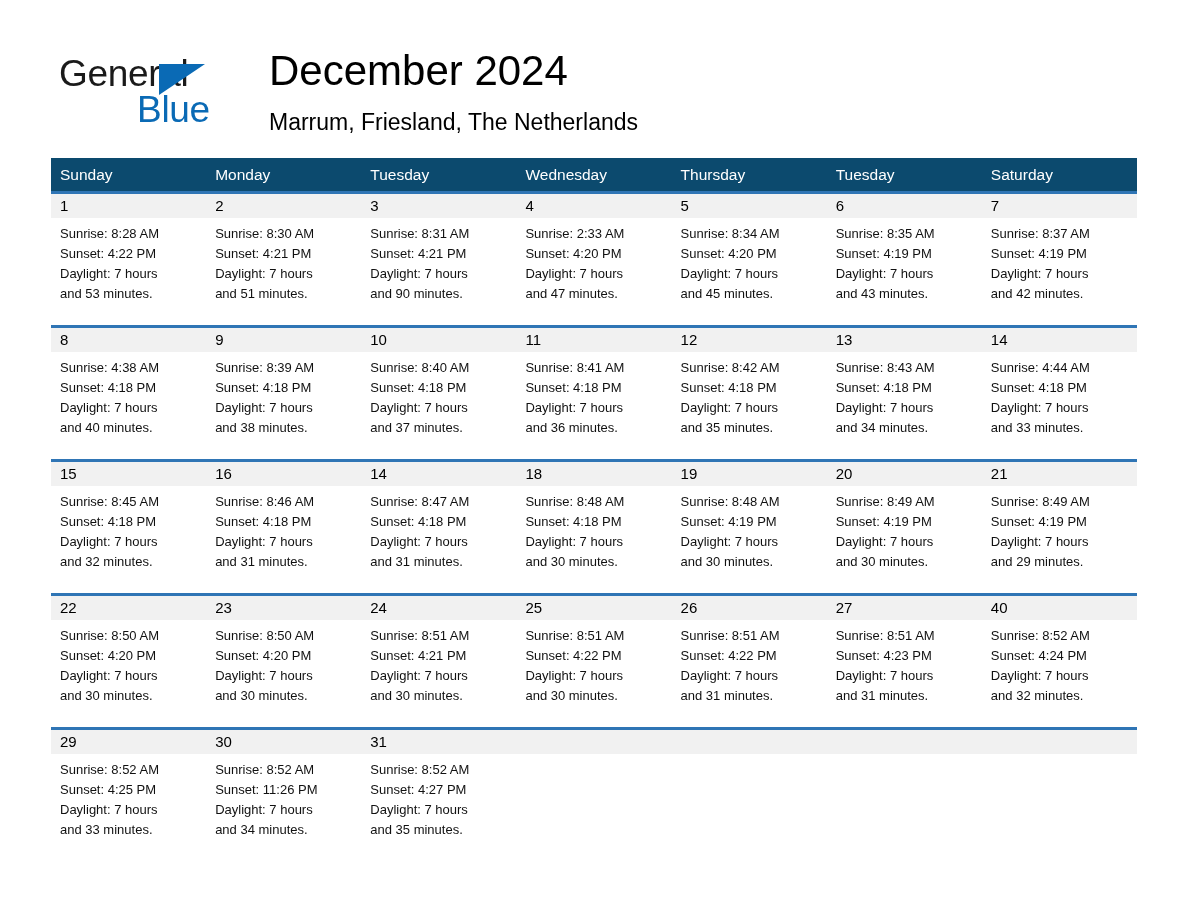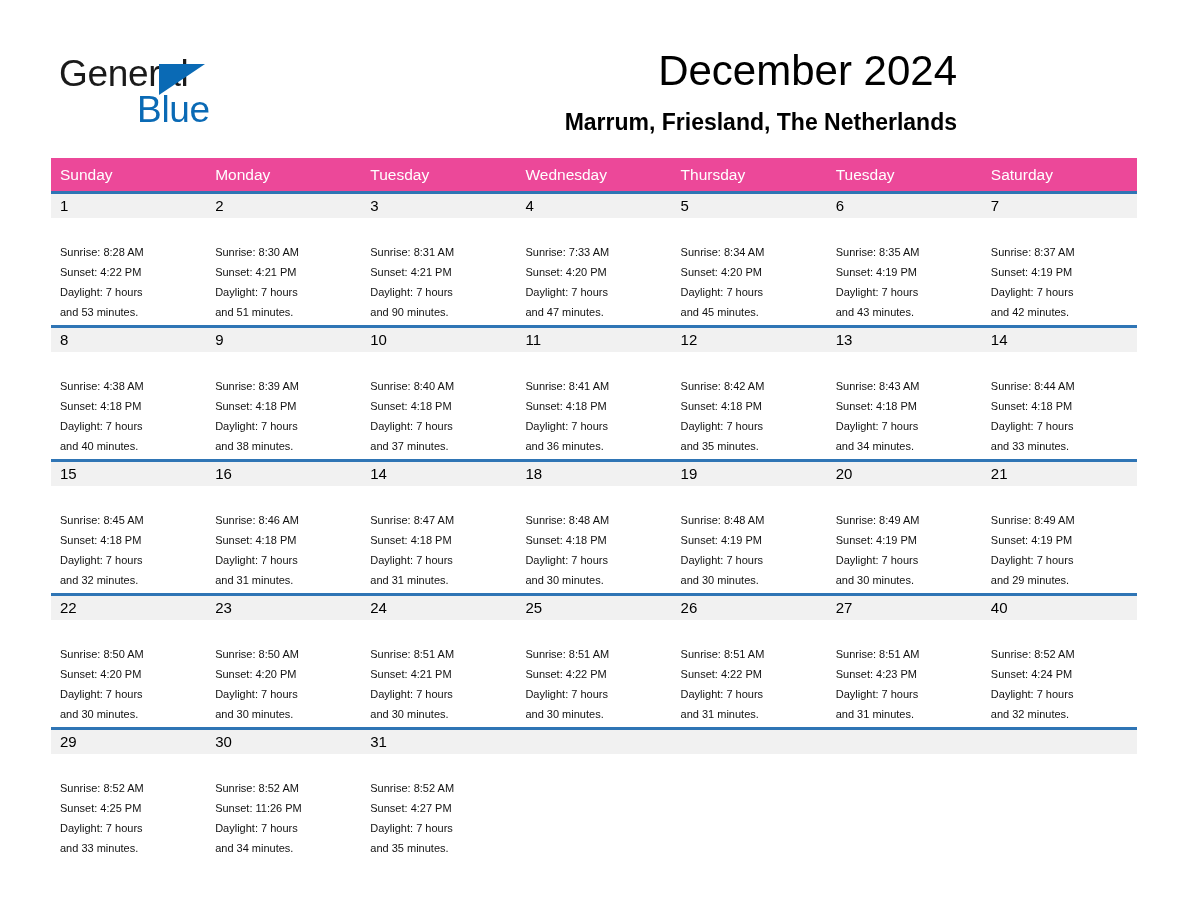--- a/index.html
+++ b/index.html
@@ -64,52 +64,52 @@
     font-size: 37px;
     letter-spacing: -0.3px;
     color: #0a6ab5;
     font-weight: 400;
     line-height: 44px;
     white-space: nowrap;
   }
 
   .title-block {
     position: absolute;
-    right: 16px;
+    right: 4px;
     top: 0px;
-    text-align: right;
+    text-align: left;
     width: 700px;
   }
   .month-title {
     font-size: 42px;
     font-weight: 400;
     line-height: 54px;
     color: #000000;
     white-space: nowrap;
   }
   .location {
     margin-top: 10px;
     font-size: 23px;
-    font-weight: 700;
+    font-weight: 400;
     line-height: 28px;
     color: #000000;
     white-space: nowrap;
   }
 
   
   .calendar {
     position: absolute;
     left: 51px;
     top: 158px;
     width: 1086px;
     border-collapse: collapse;
     table-layout: fixed;
   }
   .calendar th {
-    background: #ec4899;
+    background: #0c4a6e;
     color: #ffffff;
     font-weight: 400;
     font-size: 15.5px;
     text-align: left;
     padding: 7px 0 7px 9px;
     height: 19px;
     border: none;
   }
   .calendar td {
     vertical-align: top;
@@ -126,22 +126,22 @@
   }
   .daynum-band {
     background: #f1f1f1;
     height: 24px;
     line-height: 24px;
     padding-left: 9px;
     font-size: 15px;
     color: #000000;
   }
   .day-details {
-    padding: 24px 8px 0 9px;
-    font-size: 11px;
+    padding: 6px 8px 0 9px;
+    font-size: 13px;
     line-height: 20px;
     color: #111111;
   }
   .day-details div {
     white-space: nowrap;
   }
   .empty .daynum-band {
     background: #f1f1f1;
   }
 </style>
@@ -209,21 +209,21 @@
                 <div>Sunset: 4:21 PM</div>
                 <div>Daylight: 7 hours</div>
                 <div>and 90 minutes.</div>
               </div>
             </div>
           </td>
           <td>
             <div class="daycell-inner">
               <div class="daynum-band">4</div>
               <div class="day-details">
-                <div>Sunrise: 7:33 AM</div>
+                <div>Sunrise: 2:33 AM</div>
                 <div>Sunset: 4:20 PM</div>
                 <div>Daylight: 7 hours</div>
                 <div>and 47 minutes.</div>
               </div>
             </div>
           </td>
           <td>
             <div class="daycell-inner">
               <div class="daynum-band">5</div>
               <div class="day-details">
@@ -321,21 +321,21 @@
                 <div>Sunset: 4:18 PM</div>
                 <div>Daylight: 7 hours</div>
                 <div>and 34 minutes.</div>
               </div>
             </div>
           </td>
           <td>
             <div class="daycell-inner">
               <div class="daynum-band">14</div>
               <div class="day-details">
-                <div>Sunrise: 8:44 AM</div>
+                <div>Sunrise: 4:44 AM</div>
                 <div>Sunset: 4:18 PM</div>
                 <div>Daylight: 7 hours</div>
                 <div>and 33 minutes.</div>
               </div>
             </div>
           </td>
         </tr>
         <tr class="week-row">
           <td>
             <div class="daycell-inner">

